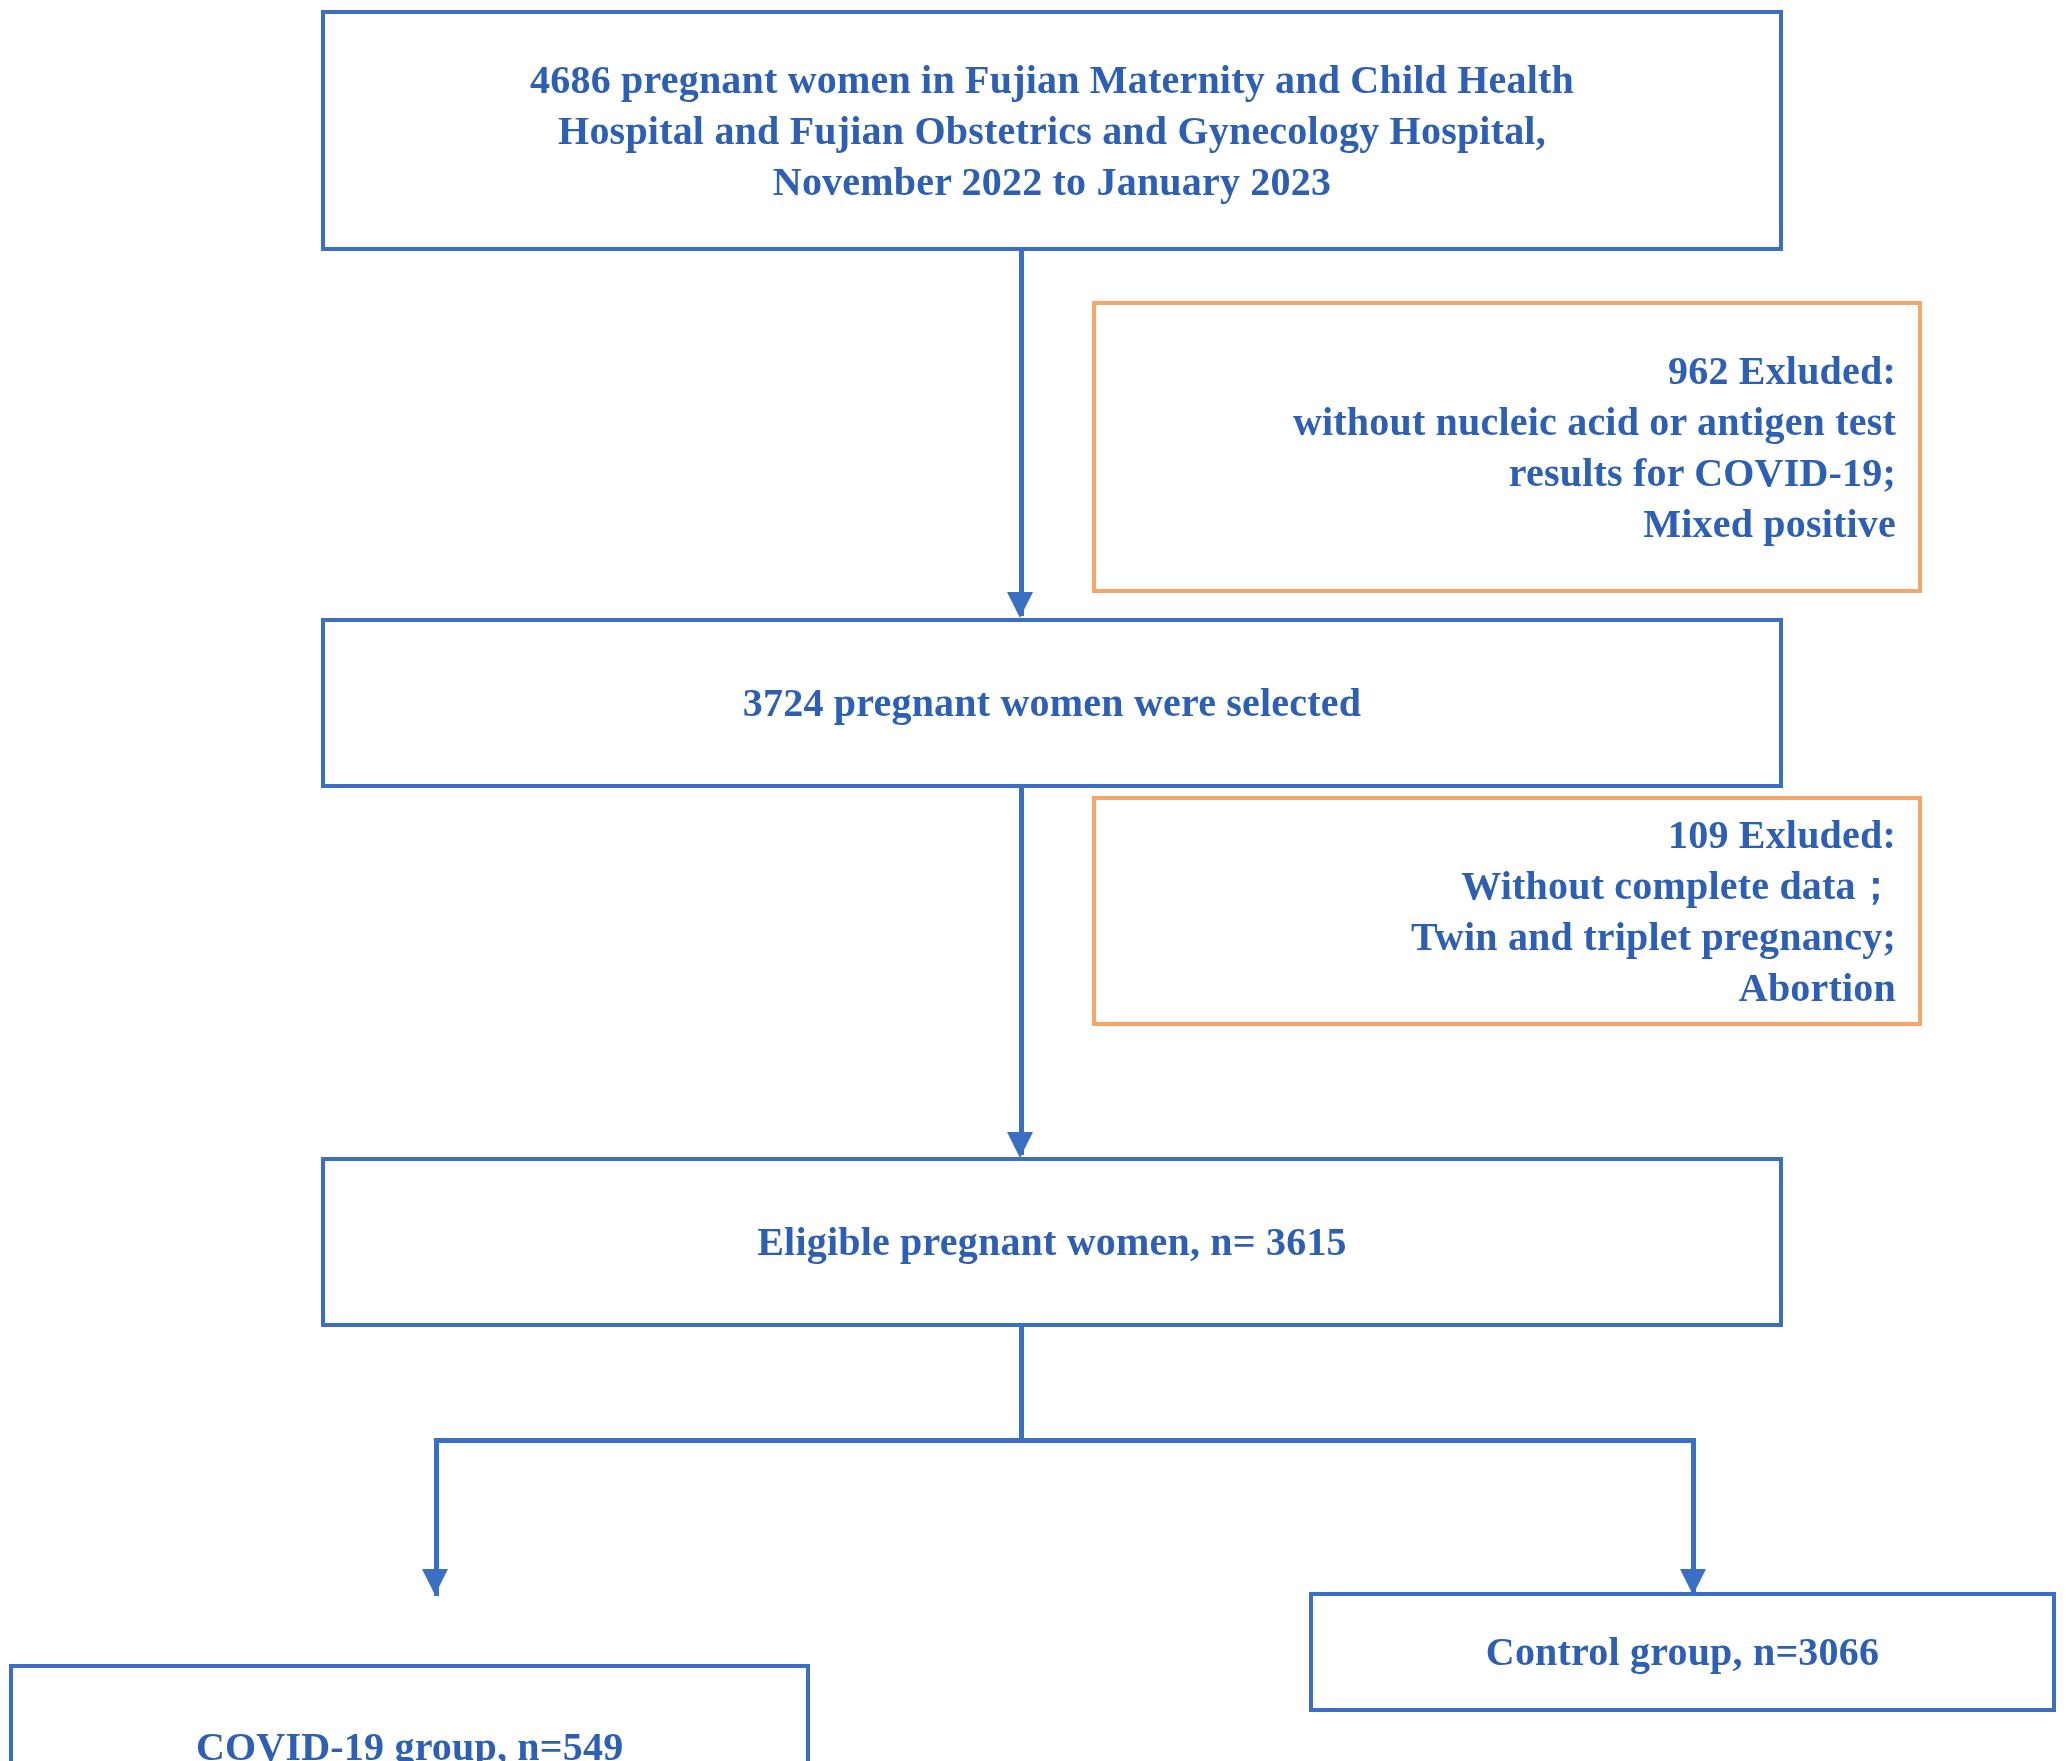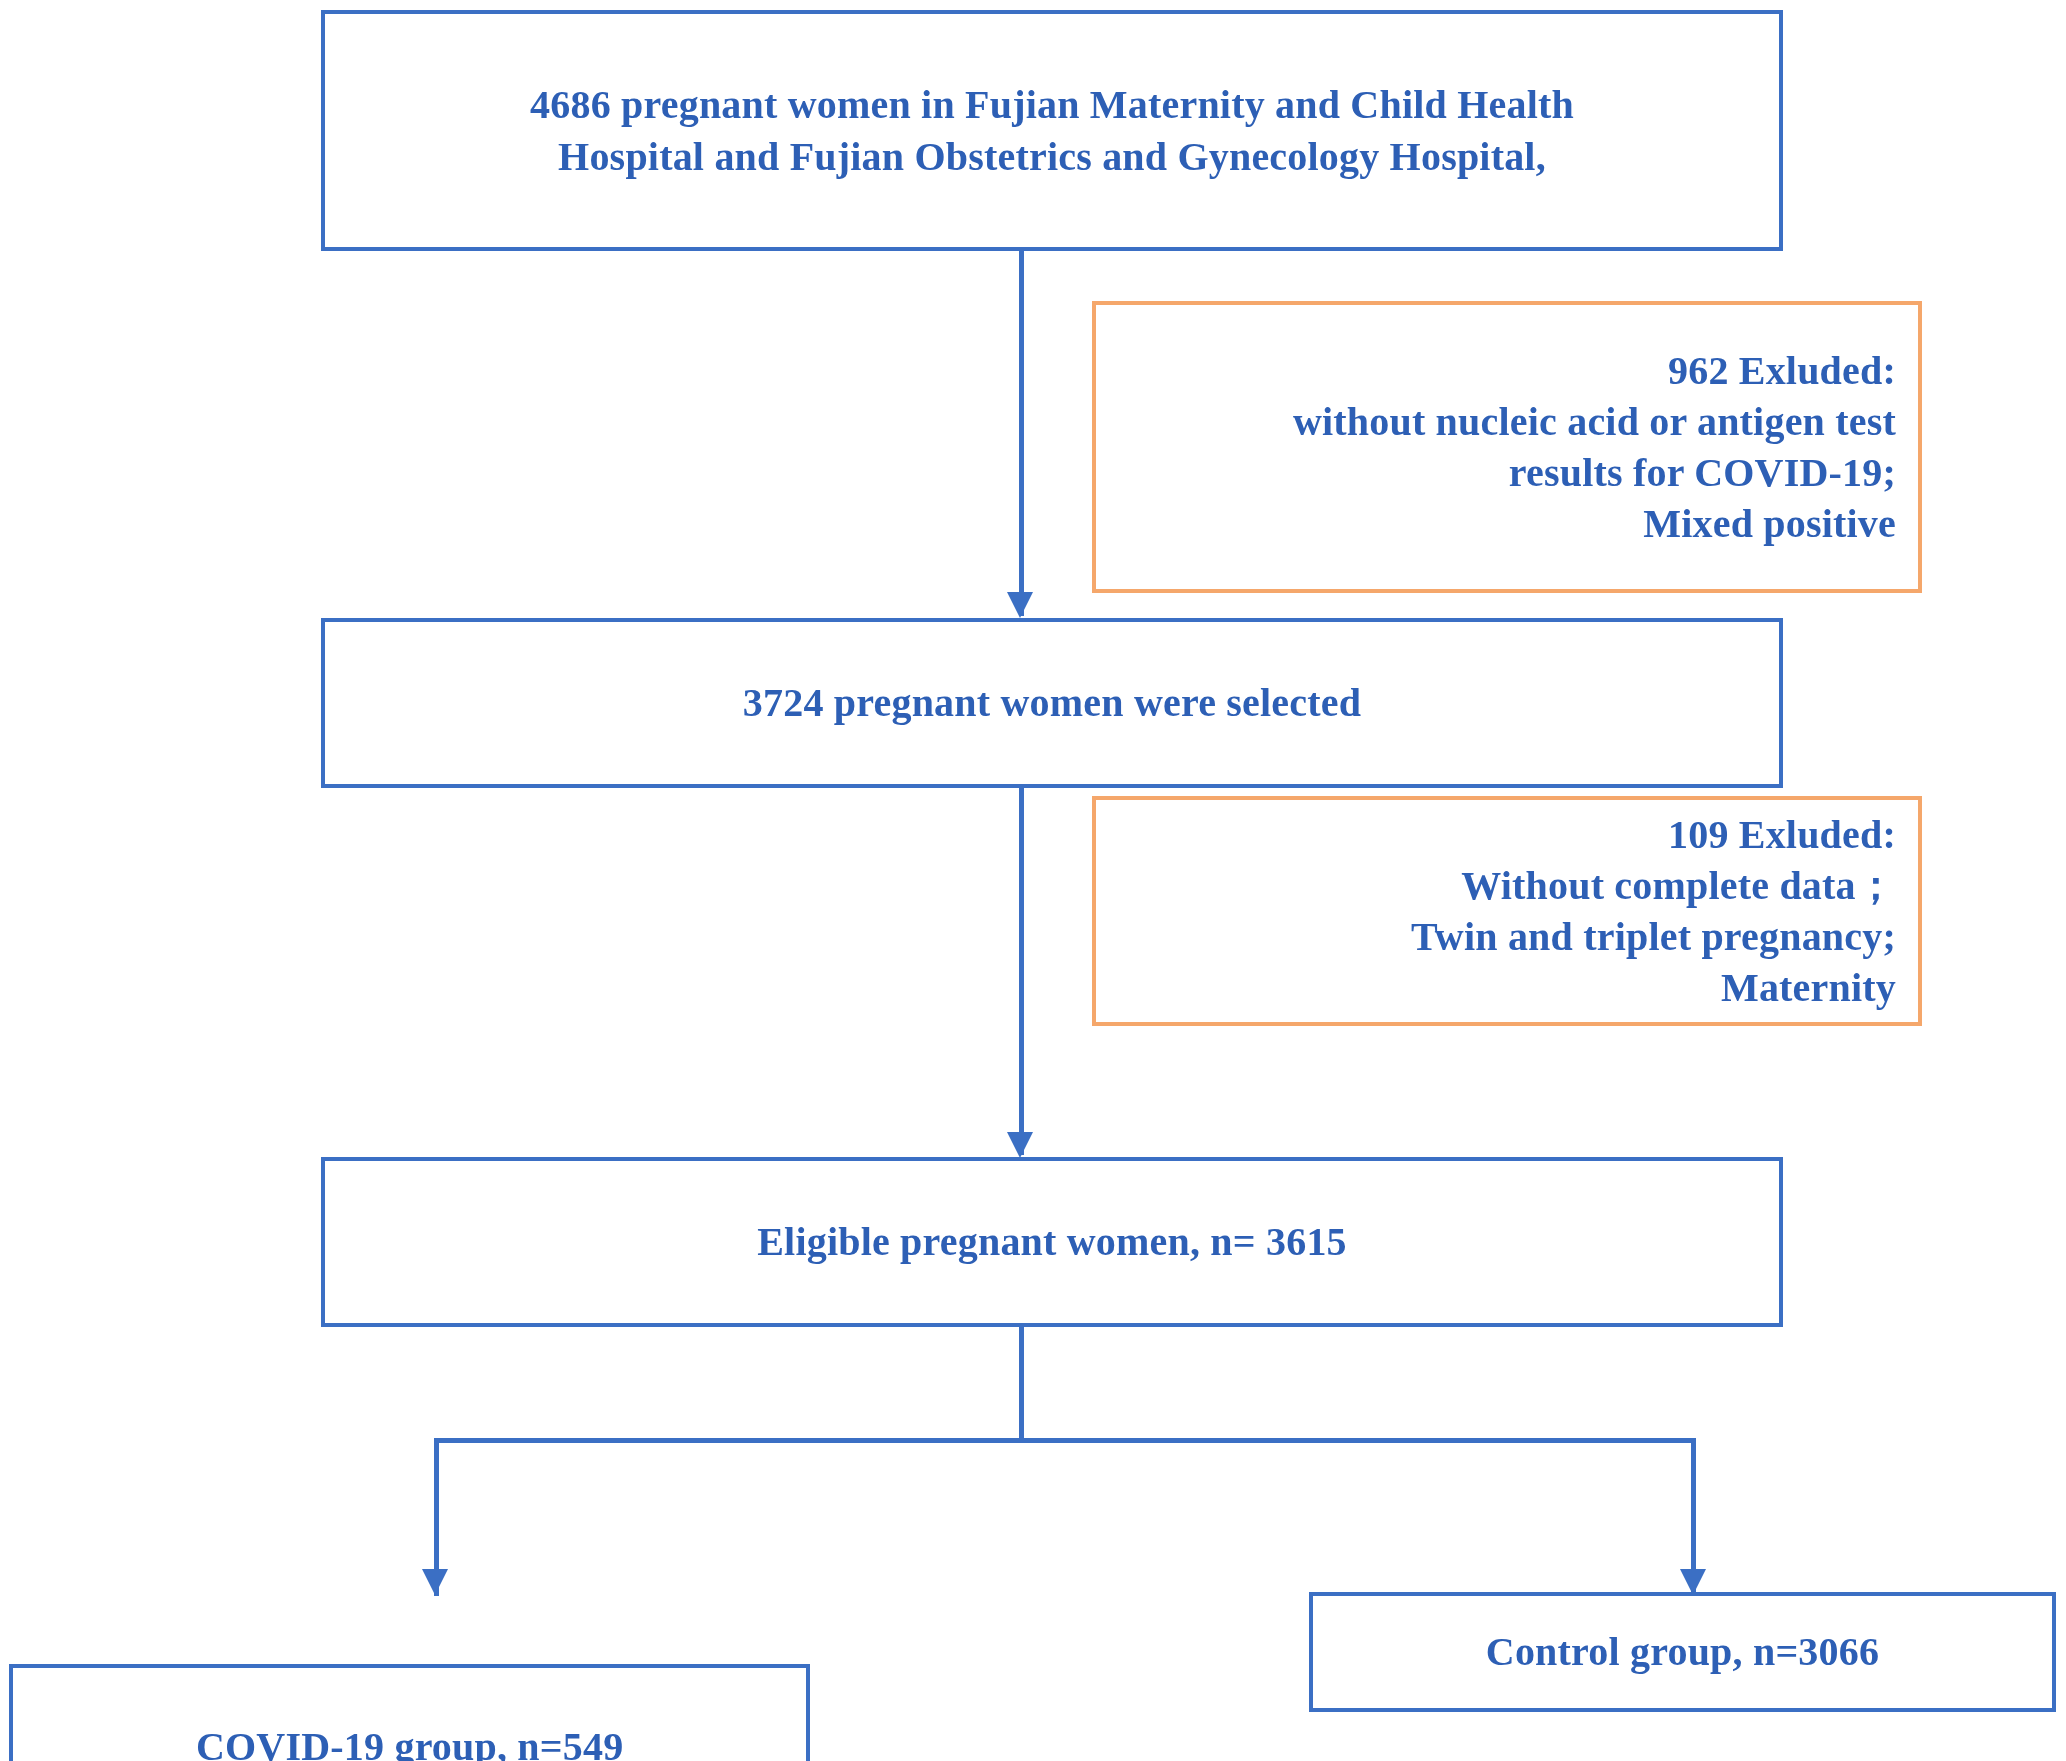--- a/index.html
+++ b/index.html
@@ -70,20 +70,21 @@
 </style>
 </head>
 <body>
 
 <div id="flowchart">
 
   <div class="box box-blue" style="left:321px; top:10px; width:1462px; height:241px;">
     <div class="box-inner">
       <div class="txt center">4686  pregnant women in Fujian Maternity and Child Health</div>
       <div class="txt center">Hospital and Fujian Obstetrics and Gynecology Hospital,</div>
+      <div class="txt center">November 2022 to January 2023</div>
     </div>
   </div>
 
   <div class="vline" style="left:1019px; top:251px; height:365px;"></div>
   <div class="arrowhead" style="left:1007px; top:592px;"></div>
 
   <div class="box box-orange" style="left:1092px; top:301px; width:830px; height:292px;">
     <div class="box-inner" style="padding:0 22px;">
       <div class="txt left">962 Exluded:</div>
       <div class="txt left">without nucleic acid or antigen test</div>
@@ -99,21 +100,21 @@
   </div>
 
   <div class="vline" style="left:1019px; top:788px; height:367px;"></div>
   <div class="arrowhead" style="left:1007px; top:1132px;"></div>
 
   <div class="box box-orange" style="left:1092px; top:796px; width:830px; height:230px;">
     <div class="box-inner" style="padding:0 22px;">
       <div class="txt left">109 Exluded:</div>
       <div class="txt left">Without complete  data；</div>
       <div class="txt left">Twin and triplet pregnancy;</div>
-      <div class="txt left">Maternity</div>
+      <div class="txt left">Abortion</div>
     </div>
   </div>
 
   <div class="box box-blue" style="left:321px; top:1157px; width:1462px; height:170px;">
     <div class="box-inner">
       <div class="txt center">Eligible pregnant women, n= 3615</div>
     </div>
   </div>
 
   <div class="vline" style="left:1019px; top:1327px; height:115px;"></div>

